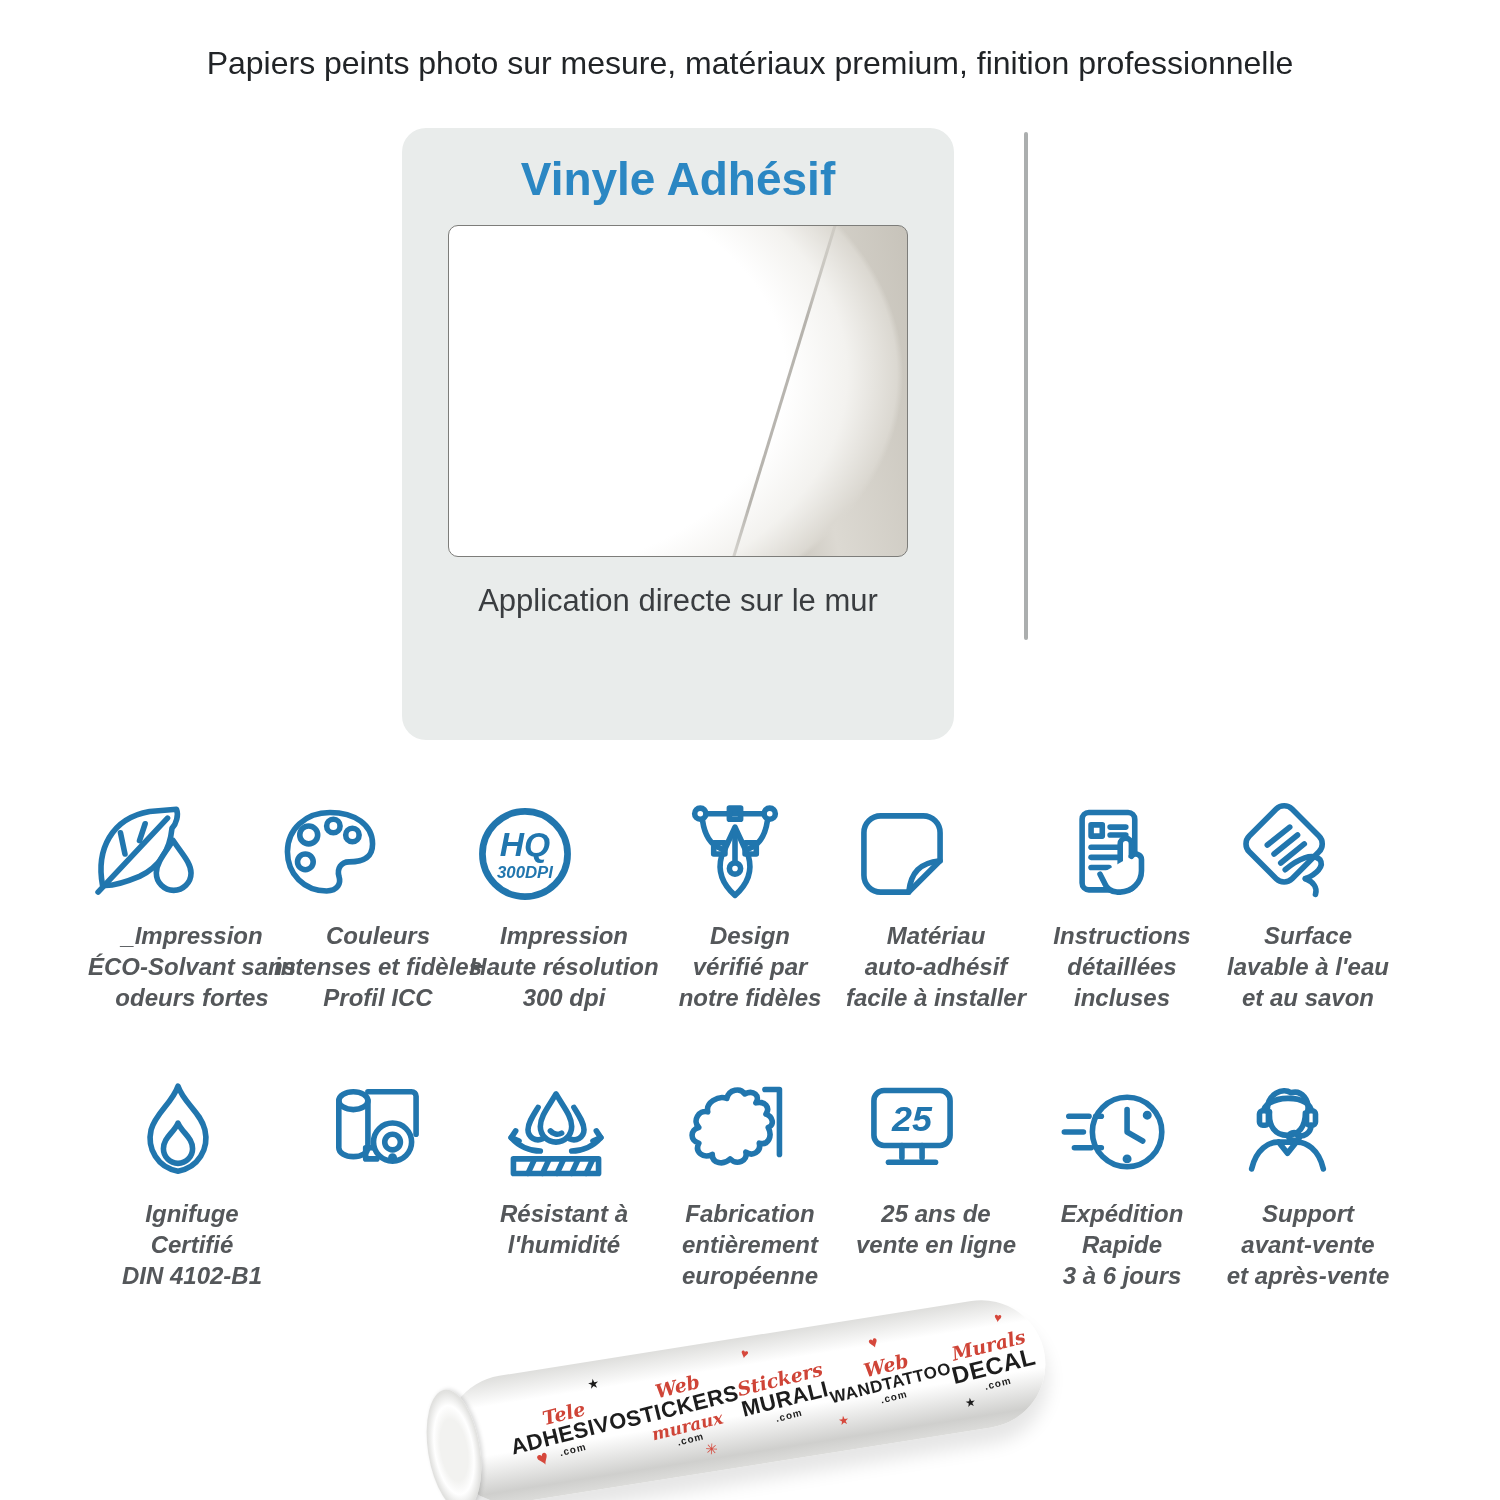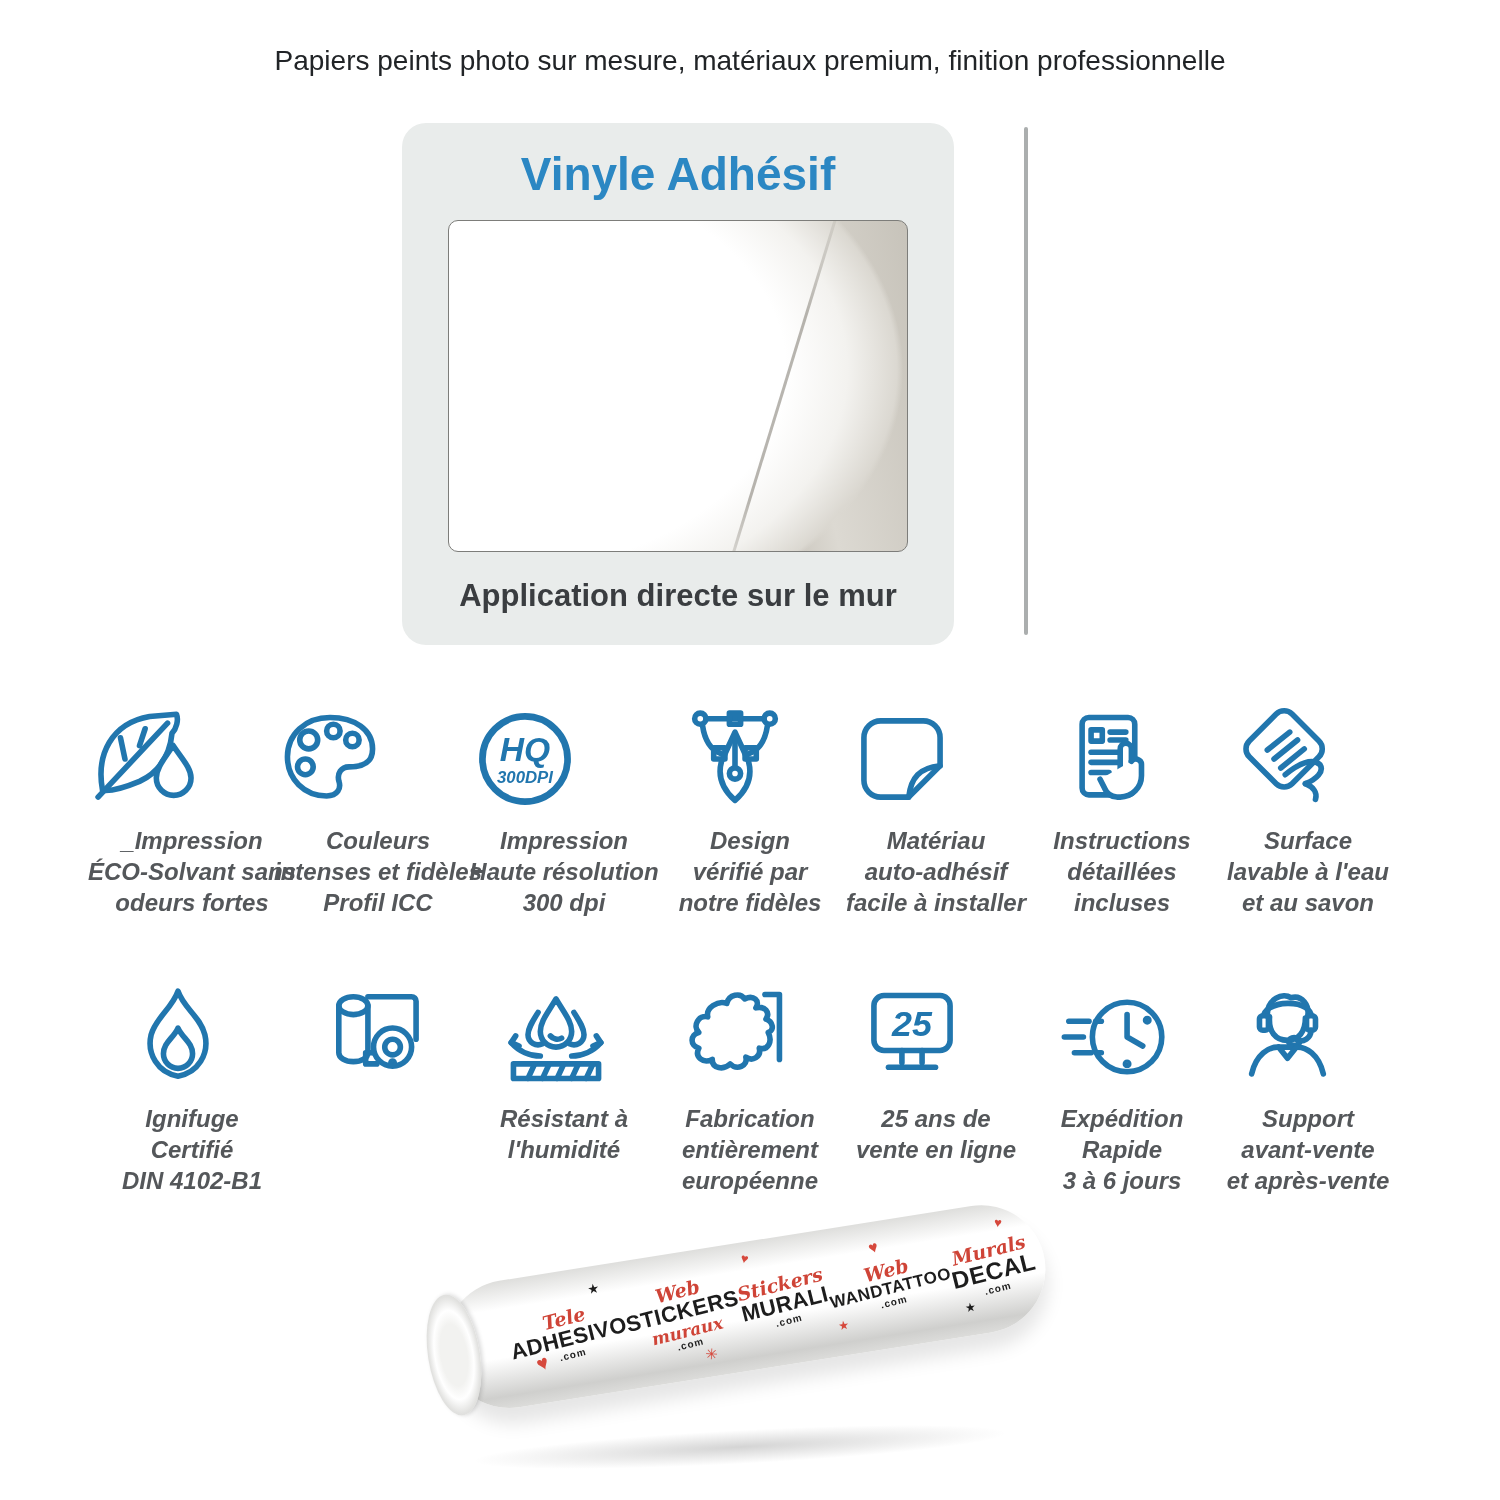--- a/index.html
+++ b/index.html
@@ -1,40 +1,40 @@
 <!DOCTYPE html>
 <html><head>
 <meta charset="utf-8">
 <style>
   html,body{margin:0;padding:0;background:#ffffff;}
   .page{position:relative;width:1500px;height:1500px;background:#ffffff;overflow:hidden;
         font-family:"Liberation Sans",sans-serif;}
   
   .hdr{padding-top:36px;text-align:center;}
   .title{font-size:52px;font-weight:700;color:#2a2d30;letter-spacing:-0.5px;line-height:1.1;margin:0;}
-  .subtitle{font-size:28px;font-weight:500;color:#212427;margin-top:9px;}
+  .subtitle{font-size:32px;font-weight:500;color:#212427;margin-top:9px;}
   
   .cards{margin-top:46px;display:flex;justify-content:center;align-items:flex-start;}
-  .card{width:552px;height:522px;background:#e9eceb;border-radius:24px;text-align:center;box-sizing:border-box;padding-top:26px;}
+  .card{width:552px;height:612px;background:#e9eceb;border-radius:24px;text-align:center;box-sizing:border-box;padding-top:26px;}
   .card-title{font-size:46px;font-weight:700;color:#2b87c3;line-height:1.1;}
   .photo{position:relative;width:458px;height:330px;margin:20px auto 0;border:1px solid #7d7d7a;border-radius:10px;overflow:hidden;}
   .photo-vinyl{background:
       radial-gradient(135% 125% at 6% 45%, #ffffff 50%, #f3f2ef 60%, #dbd8d1 68%, rgba(219,216,209,0) 69%),
       linear-gradient(258deg,#c7c3ba 0%,#dcd9d2 26%,#b9b4aa 45%,#e7e5e0 62%,#cfccc4 100%);}
   .vinyl-seam{position:absolute;right:27%;top:-12%;width:3px;height:130%;
       background:linear-gradient(rgba(125,120,110,0),rgba(125,120,110,.55) 30%,rgba(125,120,110,.55) 75%,rgba(125,120,110,0));
       transform:rotate(17deg);}
   .photo-canvas{background:linear-gradient(250deg,#cdc9c0 0%,#dcd9d2 45%,#cfccc4 100%);}
   .canvas-sheet{position:absolute;left:-7%;top:-9%;width:86%;height:118%;
       border-radius:0 56% 72% 0 / 0 46% 62% 0;
       background-color:#edebe4;
       background-image:radial-gradient(circle at 1.5px 1.5px, rgba(255,255,255,.95) .8px, rgba(167,164,154,.5) 1.4px, rgba(237,235,228,0) 2.2px);
       background-size:5px 5px;
       box-shadow:inset -16px -8px 30px rgba(125,120,108,.5), 12px 10px 22px rgba(92,88,78,.3);}
-  .caption{margin-top:24px;font-size:31px;font-weight:700;color:#3a3d40;line-height:1.3;white-space:pre-line;}
+  .caption{margin-top:24px;font-size:31px;font-weight:400;color:#3a3d40;line-height:1.3;white-space:pre-line;}
   .cards-divider{width:4px;height:508px;background:#abaeae;margin:4px 70px 0;border-radius:2px;}
   
   .features{margin:58px auto 0;display:grid;grid-template-columns:repeat(7,186px);justify-content:center;row-gap:62px;}
   .feat{display:flex;flex-direction:column;justify-self:center;font-style:italic;}
   .feat svg{display:block;}
   .feat-label{margin-top:10px;font-size:24px;font-weight:700;color:#54575a;text-align:center;
       line-height:1.3;white-space:pre;}
   
   .tube-wrap{position:relative;width:700px;height:238px;margin:30px auto 0;}
   .tube-shadow{position:absolute;left:70px;bottom:0;width:540px;height:34px;

